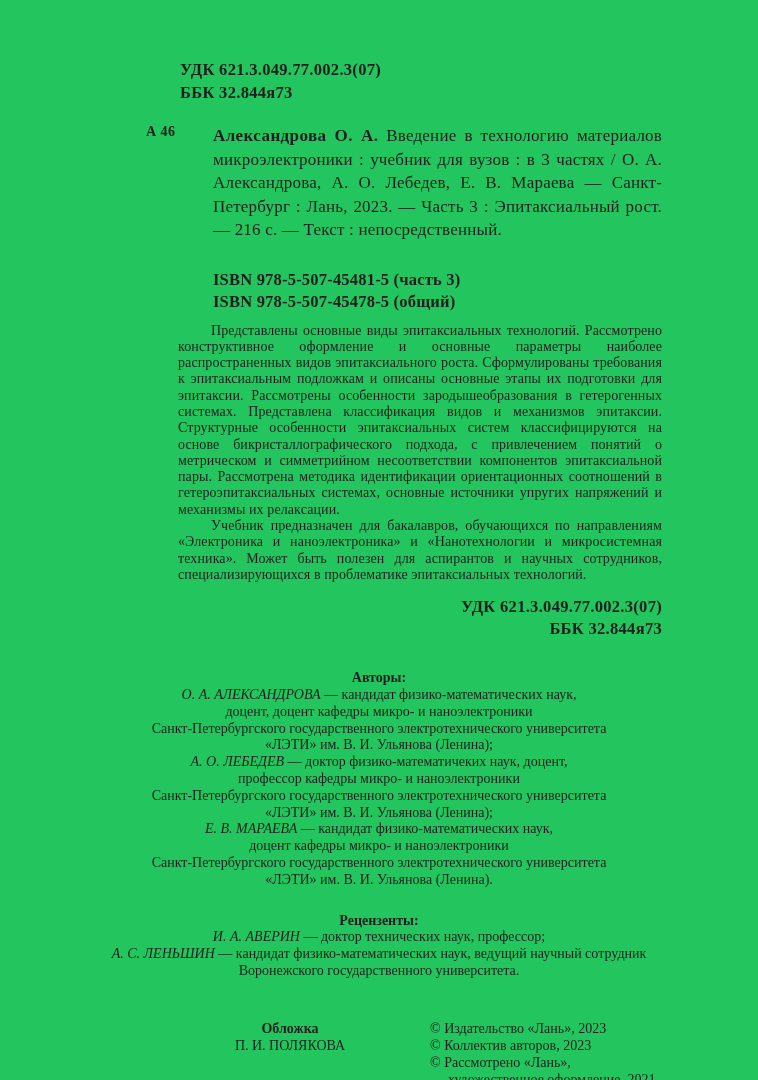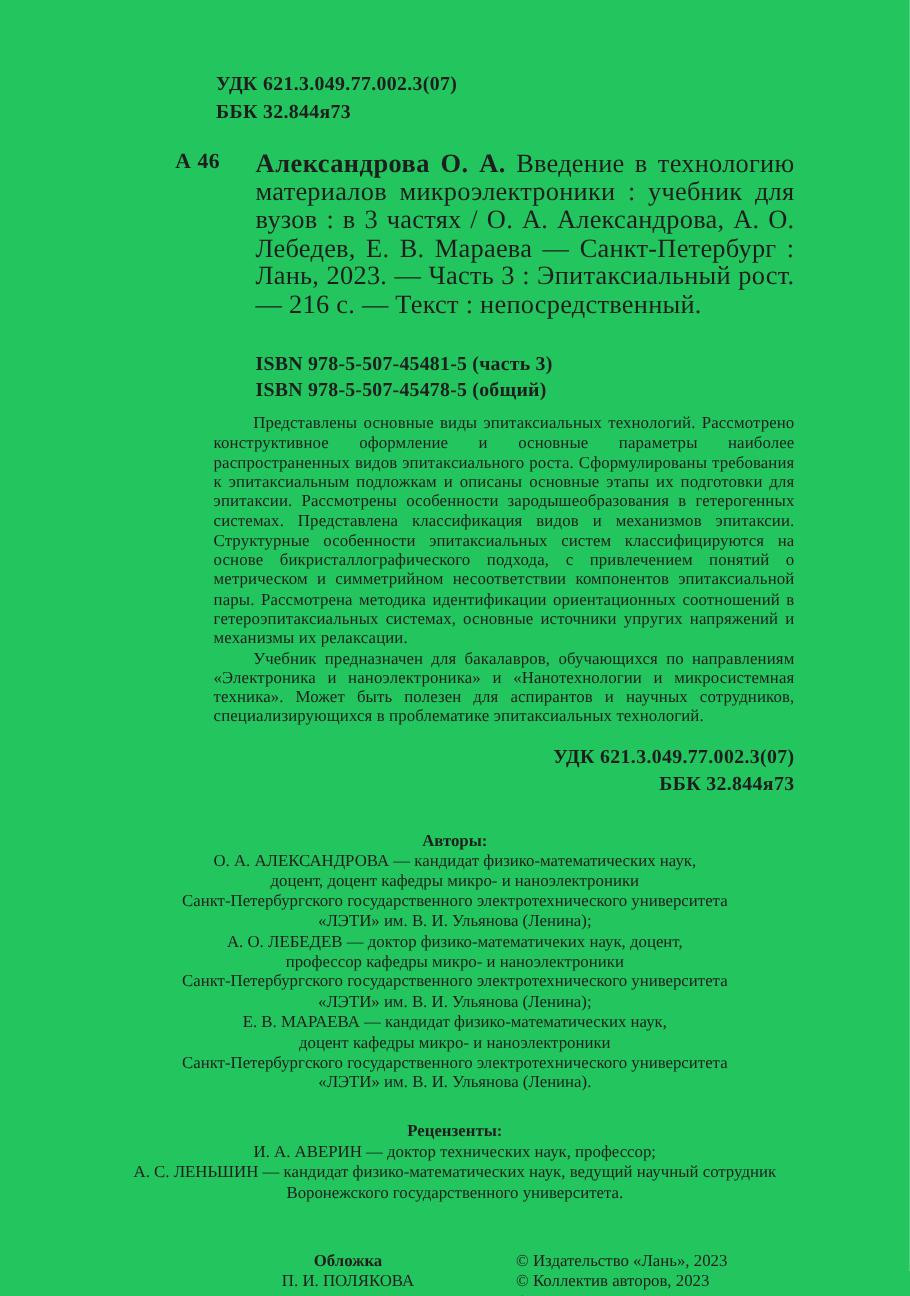--- a/index.html
+++ b/index.html
@@ -24,26 +24,26 @@
     letter-spacing:.3px;
   }
   
   .bib{
     position:relative;
     margin:20px 0 0 146px;
     width:516px;
   }
   .bib-code{
     position:absolute;left:0;top:0;
-    font-size:18px;font-weight:bold;letter-spacing:.5px;
+    font-size:14px;font-weight:bold;letter-spacing:.5px;
   }
   .bib-text{
     margin-left:67px;
     width:449px;
-    font-size:22px;
+    font-size:17px;
     line-height:23.5px;
     text-align:justify;
     letter-spacing:.2px;
   }
   .bib-text b{letter-spacing:.4px;}
   
   .isbn{
     margin:27px 0 0 213px;
     font-size:16.5px;font-weight:bold;
     line-height:22px;
@@ -70,21 +70,21 @@
   }
   
   .credits{
     margin-top:30px;
     text-align:center;
     font-size:14px;
     line-height:16.8px;
   }
   .credits.reviewers{margin-top:24px;}
   .credits-heading{font-weight:bold;}
-  .person-name{}
+  .person-name{font-style:italic;}
   .reviewer-entry{max-width:600px;margin:0 auto;}
   
   .footer{
     display:flex;
     margin-top:40px;
     font-size:14px;
     line-height:17px;
   }
   .cover-col{
     margin-left:150px;

